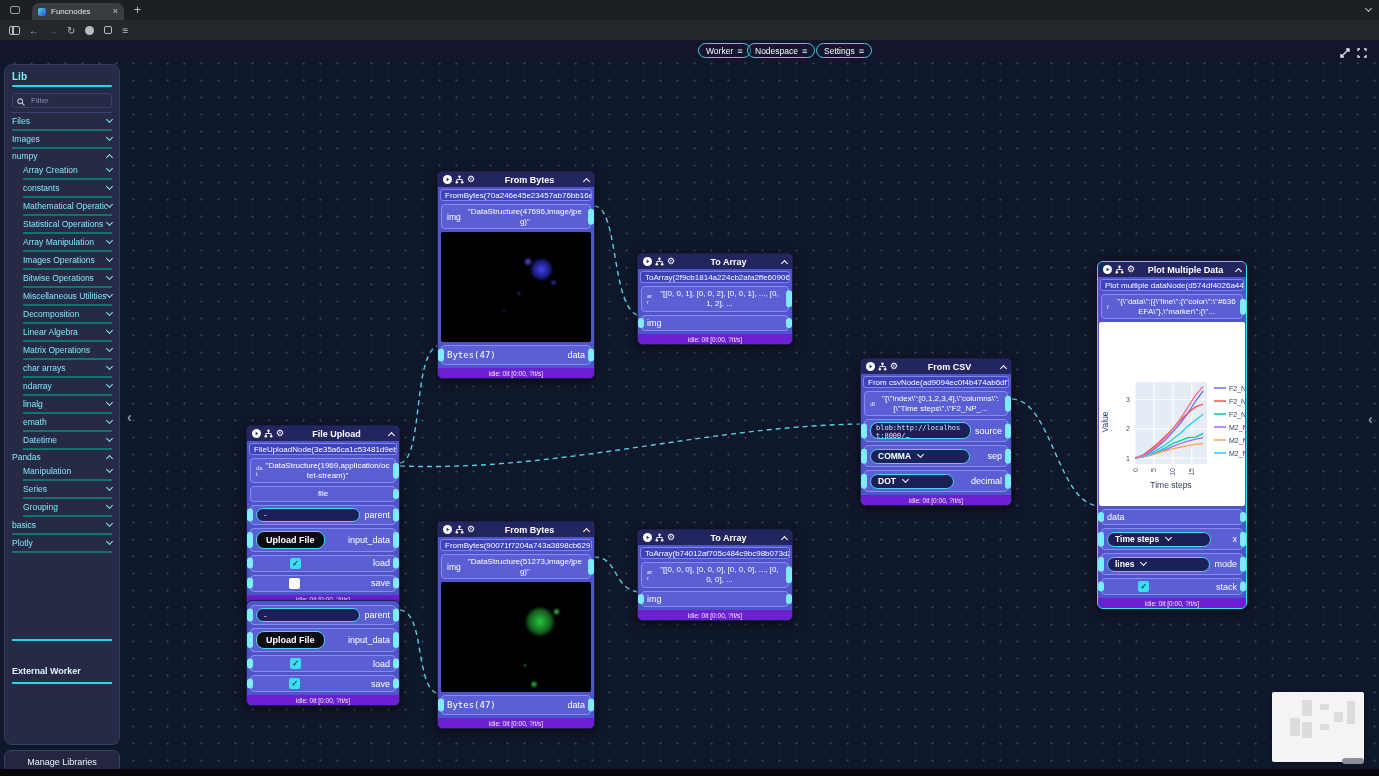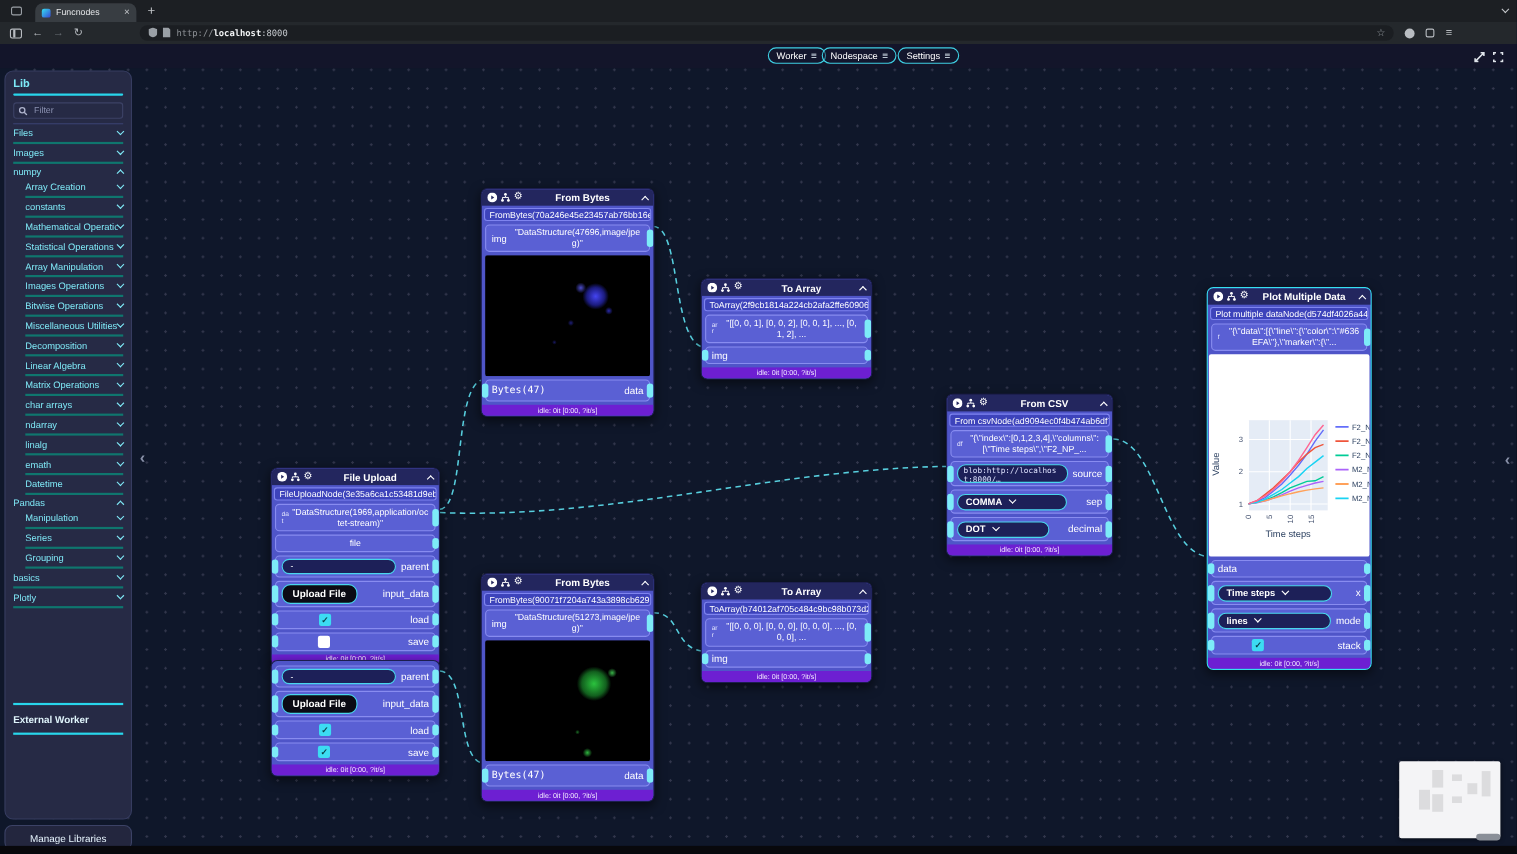--- a/index.html
+++ b/index.html
@@ -52,21 +52,21 @@
   .filterbox input::placeholder{color:#8a90b0;}
   .liblist{border-top:1px solid #3a4170;}
   .lib-item{display:flex;align-items:center;height:18px;border-bottom:2px solid #0f766e;color:#7fe8f6;font-size:8.5px;}
   .lib-item.sub{margin-left:11px;}
   .lib-item.open{height:13px;border-bottom:none;}
   .lib-lbl{flex:1;white-space:nowrap;overflow:hidden;}
   .chev{width:5px;height:5px;border-right:1.5px solid #7fe8f6;border-bottom:1.5px solid #7fe8f6;display:inline-block;flex:none;}
   .chev.down{transform:rotate(45deg);margin-top:-3px;}
   .chev.up{transform:rotate(-135deg);margin-top:3px;}
   .chev.white{border-color:#fff;}
-  .extworker{margin-top:86px;border-top:2px solid #28d6ec;border-bottom:2px solid #28d6ec;padding:3px 0 4px 0;}
+  .extworker{margin-top:86px;border-top:2px solid #28d6ec;border-bottom:2px solid #28d6ec;padding:19px 0 4px 0;}
   .extworker span{font-size:9px;font-weight:700;color:#dff4fb;}
   .managelib{position:absolute;left:4px;top:750px;width:116px;height:23px;background:#23263e;border:1px solid #3c4266;
     border-radius:7px;z-index:3;display:flex;align-items:center;justify-content:center;color:#e8f6ff;font-size:9px;}
   
   .node{position:absolute;background:#4f55c8;border:1px solid #1c1e4e;border-radius:6px;z-index:2;color:#fff;
     box-shadow:0 3px 10px rgba(0,0,0,.55);font-size:9px;overflow:hidden;}
   .node.selected{border:1.5px solid #35e0f0;}
   .nhead{display:flex;align-items:center;gap:3px;background:#23265e;padding:2px 5px;height:15px;}
   .ni{display:flex;align-items:center;}
   .gear{font-size:9px;line-height:9px;color:#fff;font-family:"DejaVu Sans",sans-serif;}
@@ -128,30 +128,20 @@
     </div>
     <span class="newtab">+</span>
     <span class="chev down tabmenu-chev" style="border-color:#c3c6ca"></span>
   </div>
 
   <div class="addressbar">
     <span class="sidebtoggle"></span>
     <span class="navic">←</span>
     <span class="navic dim">→</span>
     <span class="navic">↻</span>
-    <div class="urlpill">
-      <span><svg width="8" height="9" viewBox="0 0 8 9">
-            <path d="M4 0 8 1.5V5c0 2.2-1.8 3.6-4 4-2.2-.4-4-1.8-4-4V1.5Z" fill="#9aa0a6"></path>
-          </svg></span>
-      <span><svg width="7" height="9" viewBox="0 0 7 9">
-            <path d="M0 0h5l2 2v7H0Z" fill="#9aa0a6"></path>
-          </svg></span>
-      <span class="urltext mono"><span class="scheme">http://</span><span class="host">localhost</span><span>:8000</span></span>
-      <span class="star">☆</span>
-    </div>
     <span class="avatarc"></span>
     <span class="puzzle"></span>
     <span class="hamb">≡</span>
   </div>
 
   <div class="appheader">
     <div class="hbtn" style="left:698px">
       <span>Worker</span>
         <span class="bars">≡</span>
     </div>

